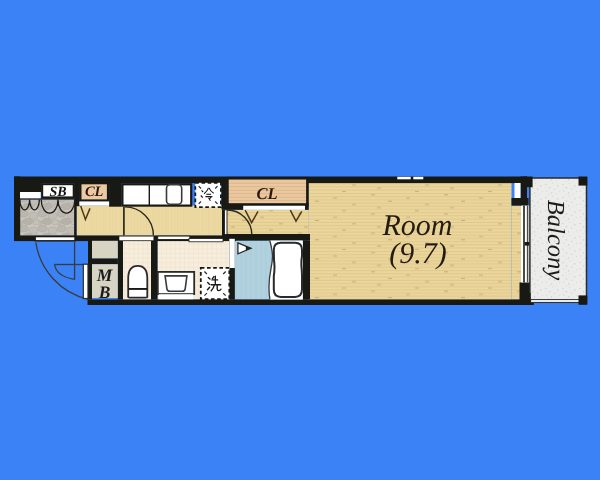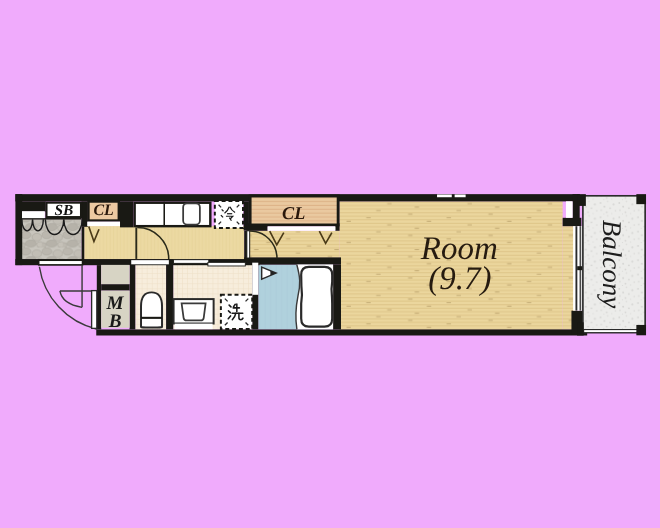--- a/index.html
+++ b/index.html
@@ -1,16 +1,16 @@
 <!DOCTYPE html>
 <html><head>
 <meta charset="utf-8">
 <style>
   html,body{margin:0;padding:0;background:#ffffff;}
-  #canvas{position:relative;width:600px;height:480px;background:#f0abfc;overflow:hidden;}
+  #canvas{position:relative;width:600px;height:480px;background:#3b82f6;overflow:hidden;}
   svg{position:absolute;left:0;top:0;}
   text{font-family:"Liberation Serif",serif;}
 </style>
 </head>
 <body>
 <div id="canvas">
 <svg width="600" height="480" viewBox="0 0 600 480" text-rendering="geometricPrecision">
 <defs>
 
   <pattern id="plank" width="73" height="19.3" patternUnits="userSpaceOnUse">

